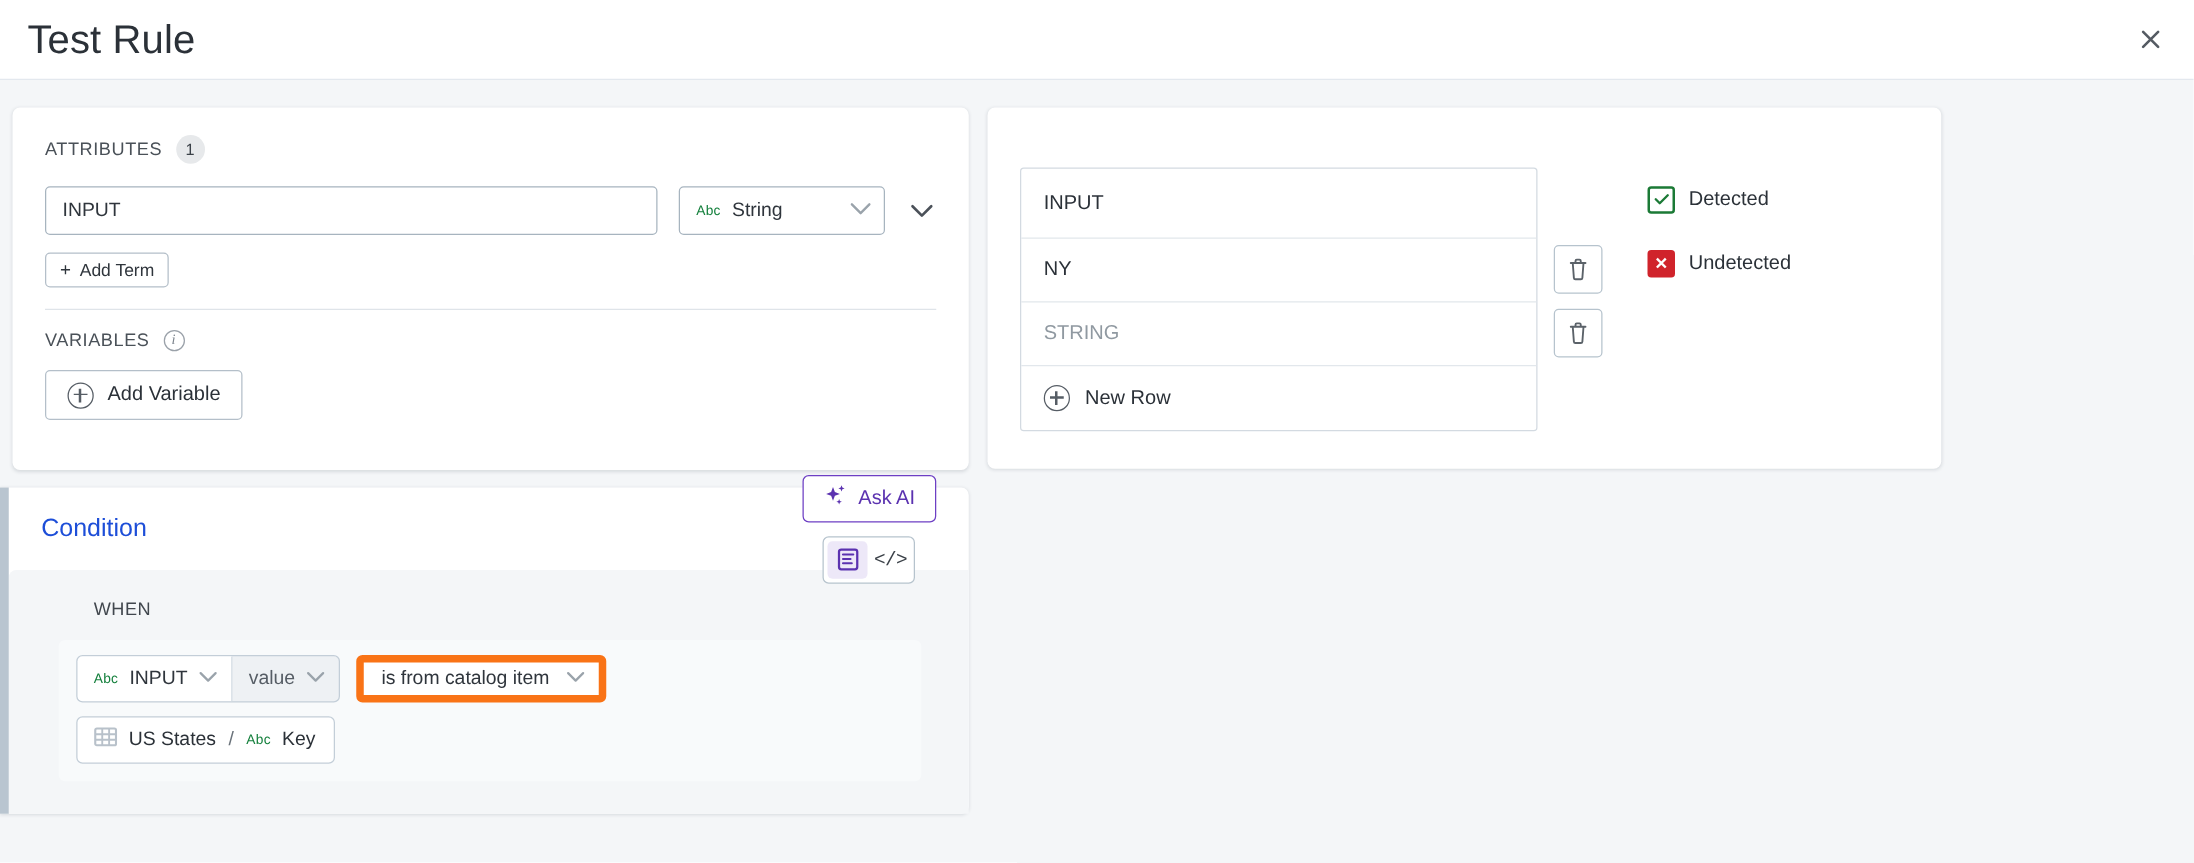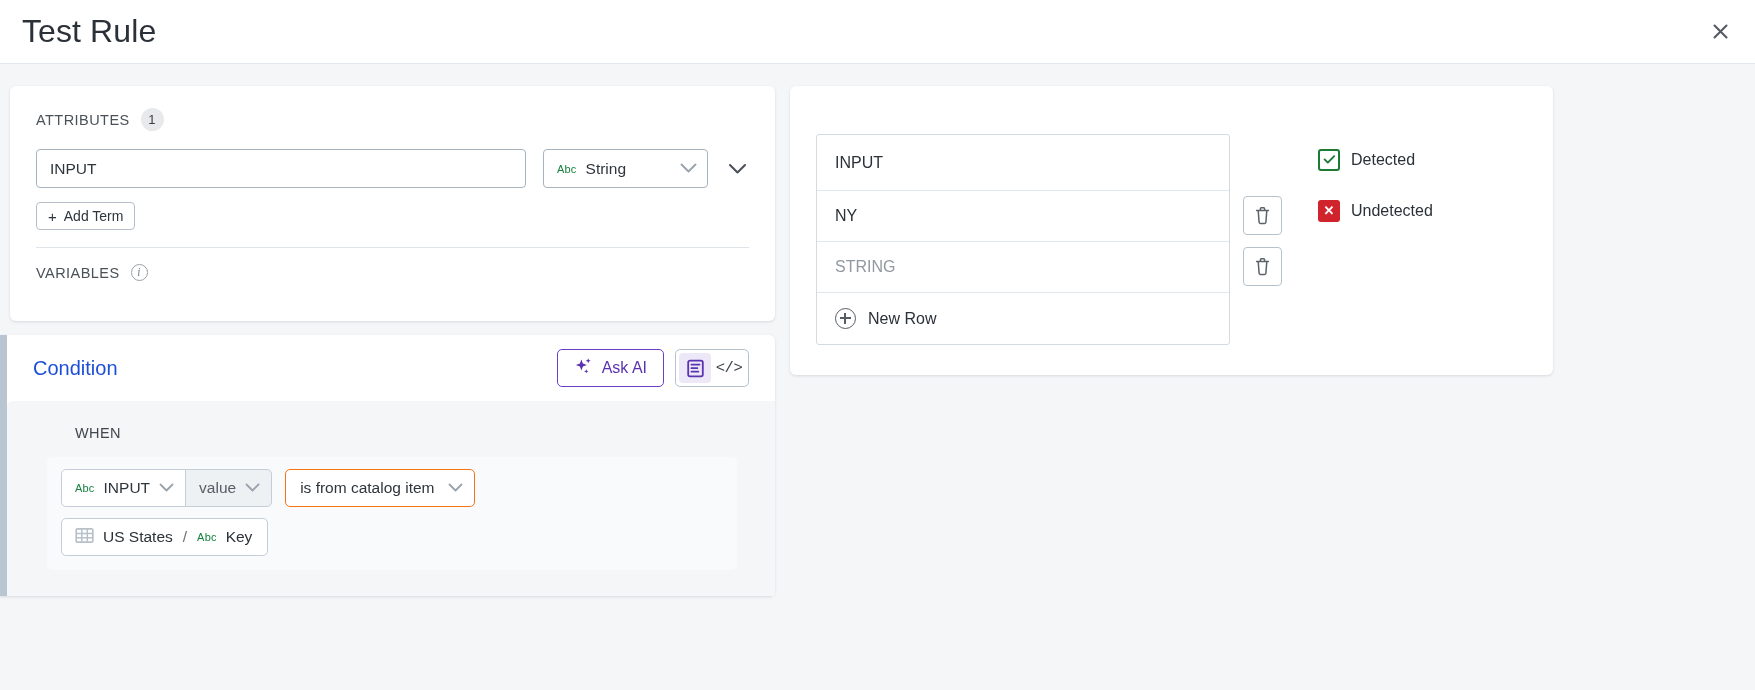--- a/index.html
+++ b/index.html
@@ -215,21 +215,21 @@
     border-radius: 0;
   }
   .cond-head {
     height: 66px;
     padding: 0 26px 0 33px;
     display: flex;
     align-items: center;
     justify-content: space-between;
   }
   .cond-title { font-size: 20px; color: #1d4ed8; }
-  .cond-actions { display: flex; align-items: center; gap: 11px; }
+  .cond-actions { display: flex; align-items: center; gap: 11px; flex-direction: column; }
 
   .btn-ask-ai {
     display: inline-flex;
     align-items: center;
     gap: 9px;
     height: 38px;
     padding: 0 16px;
     border: 1px solid #6d3fc4;
     border-radius: 5px;
     background: #fff;
@@ -303,21 +303,21 @@
   }
   .pill-seg.white { background: #ffffff; border-right: 1px solid #c3ced8; border-radius: 4px 0 0 4px; }
   .pill-seg.muted { color: #565d65; }
 
   .select-pill {
     display: inline-flex;
     align-items: center;
     gap: 13px;
     height: 38px;
     padding: 0 11px 0 14px;
-    border: 1px solid #f97316;
+    border: 6px solid #f97316;
     border-radius: 5px;
     background: #fff;
     font-size: 15.5px;
     color: #2f353c;
     cursor: pointer;
   }
   .catalog-pill {
     display: inline-flex;
     align-items: center;
     gap: 9px;
@@ -453,20 +453,24 @@
         <span>Add Term</span>
       </div>
 
       <div class="divider"></div>
 
       <div class="section-label">
         <span>VARIABLES</span>
         <span class="info-icon">i</span>
       </div>
 
+      <div class="btn-add-variable">
+        <span class="circle-plus"></span>
+        <span>Add Variable</span>
+      </div>
     </div>
 
     <div class="card cond-card">
       <div class="accent-bar"></div>
 
       <div class="cond-head">
         <div class="cond-title">Condition</div>
 
         <div class="cond-actions">
           <div class="btn-ask-ai">

